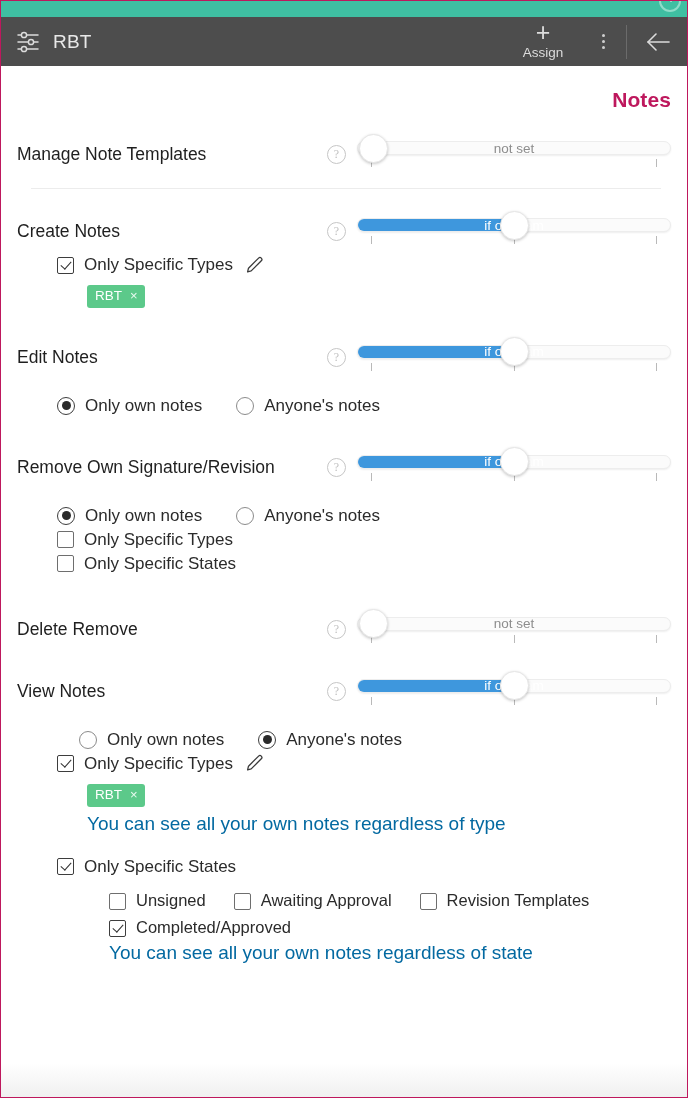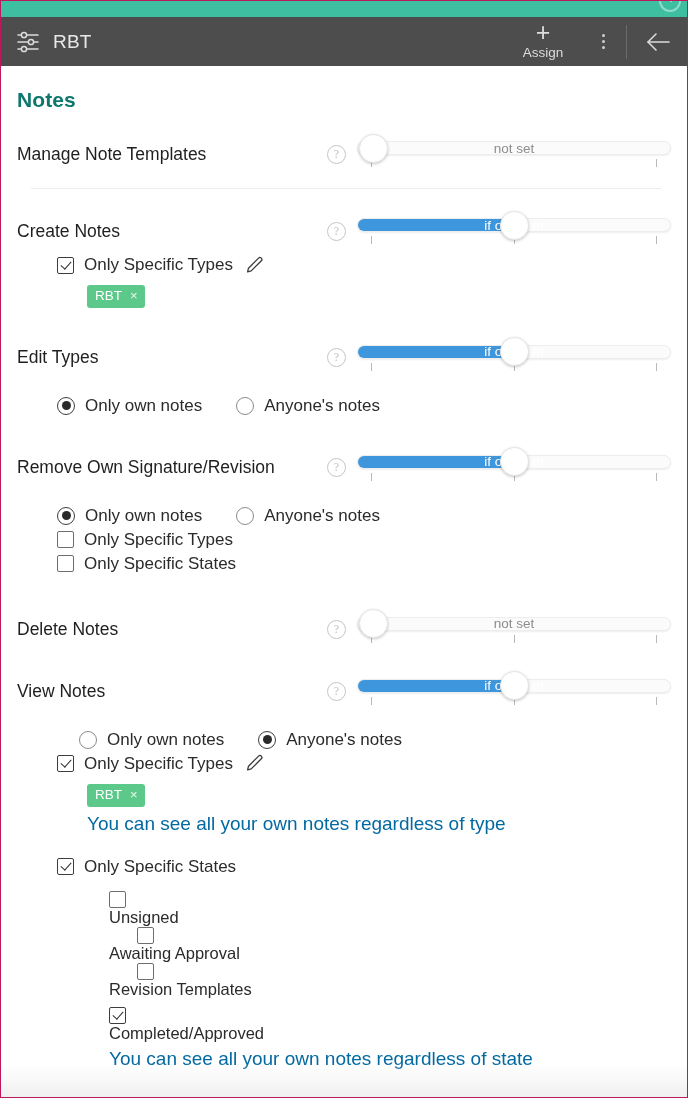--- a/index.html
+++ b/index.html
@@ -130,23 +130,24 @@
   .content {
     position: relative;
     padding: 0 16px;
     height: calc(1098px - 16px - 49px - 2px);
     overflow: hidden;
   }
 
   .page-title {
     font-size: 21px;
     font-weight: bold;
-    color: #0f766e;
+    color: #be185d;
     padding: 22px 0 0 0;
     letter-spacing: .1px;
+    text-align: right;
   }
 
   .divider {
     height: 1px;
     background: #ececec;
     margin: 14px 10px 0 14px;
   }
 
   
   .perm-row {
@@ -330,24 +331,23 @@
   .hint {
     padding-left: 30px;
     margin-top: 6px;
     font-size: 19px;
     color: #0369a1;
   }
 
   
   .states-row {
     display: flex;
-    align-items: flex-start;
+    align-items: flex-end;
     padding-left: 52px;
     margin-top: 14px;
-    flex-direction: column;
   }
 
   .bottom-fade {
     position: absolute;
     left: 0; right: 0; bottom: 0;
     height: 34px;
     background: linear-gradient(to bottom, rgba(247,247,247,0) 0%, #f0f0f0 100%);
     pointer-events: none;
   }
 </style>
@@ -449,21 +449,21 @@
       </div>
       <div class="chip-row">
         <span class="chip">
           <span>RBT</span>
           <span class="chip-x">×</span>
         </span>
       </div>
     </div>
 
     <div class="perm-row" style="margin-top:30px">
-      <span class="perm-label">Edit Types</span>
+      <span class="perm-label">Edit Notes</span>
       <span class="perm-spacer"></span>
       <span class="help-icon">?</span>
       <div class="toggle-wrap">
         <div class="toggle-track t-team">
           <span class="toggle-fill"></span>
           <span class="toggle-text">if on team</span>
           <span class="toggle-knob"></span>
         </div>
         <div class="toggle-ticks">
           <i style="left:14px"></i>
@@ -511,21 +511,21 @@
         <span class="checkbox"></span>
         <span class="opt-label">Only Specific Types</span>
       </div>
       <div class="opt-row">
         <span class="checkbox"></span>
         <span class="opt-label">Only Specific States</span>
       </div>
     </div>
 
     <div class="perm-row" style="margin-top:36px">
-      <span class="perm-label">Delete Notes</span>
+      <span class="perm-label">Delete Remove</span>
       <span class="perm-spacer"></span>
       <span class="help-icon">?</span>
       <div class="toggle-wrap">
         <div class="toggle-track t-notset">
 
           <span class="toggle-text">not set</span>
           <span class="toggle-knob"></span>
         </div>
         <div class="toggle-ticks">
           <i style="left:14px"></i>

